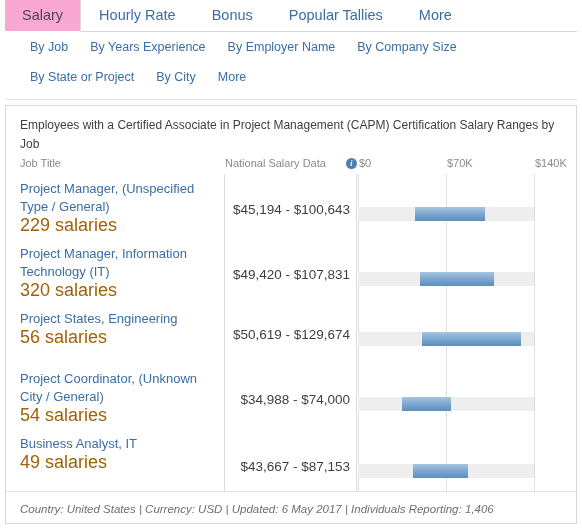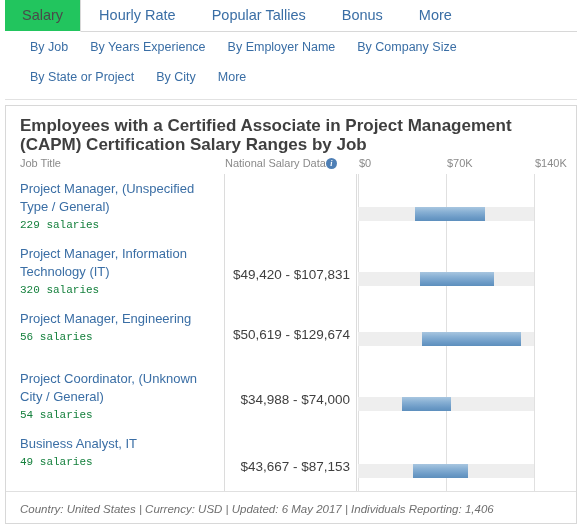--- a/index.html
+++ b/index.html
@@ -49,21 +49,21 @@
     color: #3a6ea5;
     cursor: pointer;
     white-space: nowrap;
     box-sizing: border-box;
     background: transparent;
     border: 1px solid transparent;
     position: relative;
   }
   .tab.active {
     color: #4a4a4a;
-    background: #22c55e;
+    background: #f9a8d4;
     border: 1px solid #d8d8d8;
     border-bottom: 1px solid #ffffff;
     border-top: none;
     border-left: none;
     z-index: 3;
   }
 
   
   .subnav {
     position: absolute;
@@ -109,43 +109,42 @@
     position: relative;
     width: 100%;
     height: 100%;
   }
 
   .panel-title {
     position: absolute;
     left: 14px;
     top: 10px;
     width: 540px;
-    font-size: 17px;
+    font-size: 12px;
     line-height: 19px;
     color: #3f3f3f;
-    font-weight: bold;
   }
 
   
   .col-headers {
     position: absolute;
     left: 0;
     top: 51px;
     width: 100%;
     height: 17px;
   }
   .hdr {
     position: absolute;
     font-size: 11px;
     color: #8a8a8a;
     white-space: nowrap;
     top: 0;
   }
   .hdr-job     { left: 14px; }
-  .hdr-natl    { left: 219px; display: flex; align-items: center; gap: 0; }
+  .hdr-natl    { left: 219px; display: flex; align-items: center; gap: 20px; }
   .hdr-t0      { left: 353px; }
   .hdr-t70     { left: 441px; }
   .hdr-t140    { left: 529px; }
 
   .info-icon {
     display: inline-block;
     width: 11px;
     height: 11px;
     border-radius: 50%;
     background: #4e7fb5;
@@ -190,24 +189,23 @@
     width: 198px;
     top: 6px;
   }
   .job-title {
     font-size: 13px;
     line-height: 18px;
     color: #3a6ea5;
     cursor: pointer;
   }
   .job-count {
-    font-size: 11px;
+    font-size: 18px;
     line-height: 18px;
-    color: #15803d;
-    font-family: Liberation Mono, monospace;
+    color: #a16207;
   }
   .range-cell {
     position: absolute;
     left: 224px;
     width: 120px;
     text-align: right;
     font-size: 13.5px;
     color: #3f3f3f;
     white-space: nowrap;
   }
@@ -249,22 +247,22 @@
     white-space: nowrap;
   }
 </style>
 </head>
 <body>
 
 <div class="tabstrip">
   <div class="tabs" id="tabs-container">
       <div class="tab active">Salary</div>
       <div class="tab">Hourly Rate</div>
+      <div class="tab">Bonus</div>
       <div class="tab">Popular Tallies</div>
-      <div class="tab">Bonus</div>
       <div class="tab">More</div>
     </div>
   <div class="tabstrip-rule"></div>
 </div>
 
 <div class="subnav">
   <div class="subnav-row" id="subnav-row-1">
       <div class="subnav-link">By Job</div>
       <div class="subnav-link">By Years Experience</div>
       <div class="subnav-link">By Employer Name</div>
@@ -299,39 +297,40 @@
     <div class="vrule g0"></div>
     <div class="vrule g70"></div>
     <div class="vrule g140"></div>
 
     <div class="rows" id="rows-container">
         <div class="row" style="height: 65px;">
           <div class="job-cell">
             <div class="job-title">Project Manager, (Unspecified Type / General)</div>
             <div class="job-count">229 salaries</div>
           </div>
+          <div class="range-cell" style="top: 28px;">$45,194 - $100,643</div>
           <div class="bar-wrap" style="top: 33px; width: 176px;">
             <div class="bar-track" style="width: 176px;"></div>
             <div class="bar-fill" style="left: 56.8153px; width: 69.7073px;"></div>
           </div>
         </div>
         <div class="row" style="height: 65px;">
           <div class="job-cell">
             <div class="job-title">Project Manager, Information Technology (IT)</div>
             <div class="job-count">320 salaries</div>
           </div>
           <div class="range-cell" style="top: 28px;">$49,420 - $107,831</div>
           <div class="bar-wrap" style="top: 33px; width: 176px;">
             <div class="bar-track" style="width: 176px;"></div>
             <div class="bar-fill" style="left: 62.128px; width: 73.431px;"></div>
           </div>
         </div>
         <div class="row" style="height: 60px;">
           <div class="job-cell">
-            <div class="job-title">Project Manager, Engineering</div>
+            <div class="job-title">Project States, Engineering</div>
             <div class="job-count">56 salaries</div>
           </div>
           <div class="range-cell" style="top: 23px;">$50,619 - $129,674</div>
           <div class="bar-wrap" style="top: 28px; width: 176px;">
             <div class="bar-track" style="width: 176px;"></div>
             <div class="bar-fill" style="left: 63.6353px; width: 99.3834px;"></div>
           </div>
         </div>
         <div class="row" style="height: 65px;">
           <div class="job-cell">

